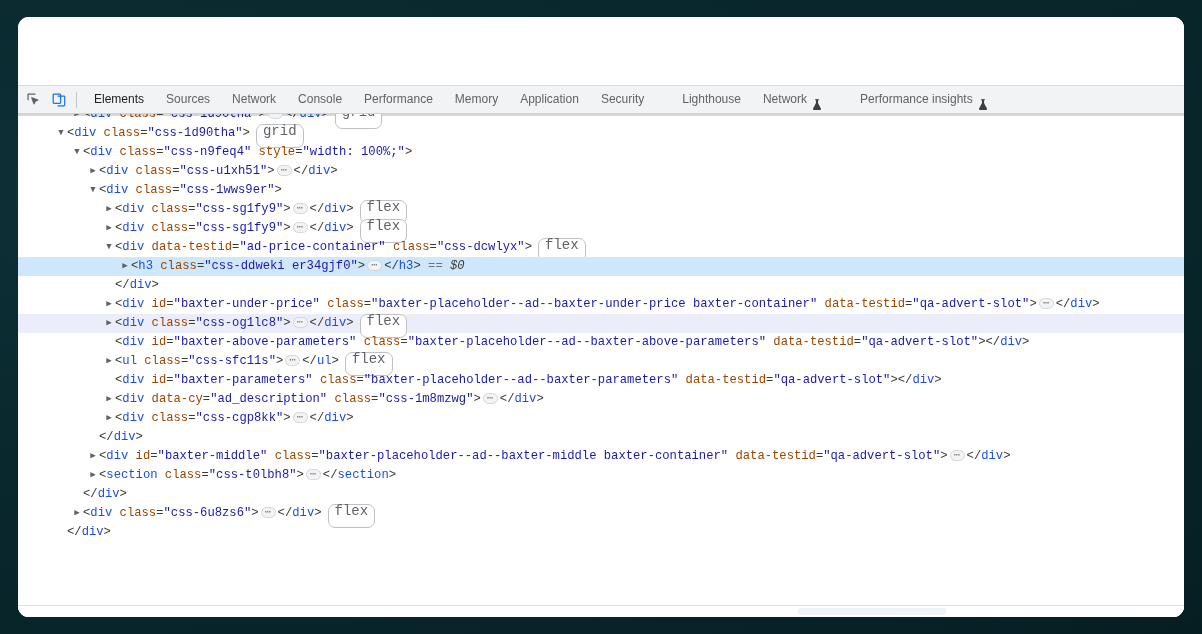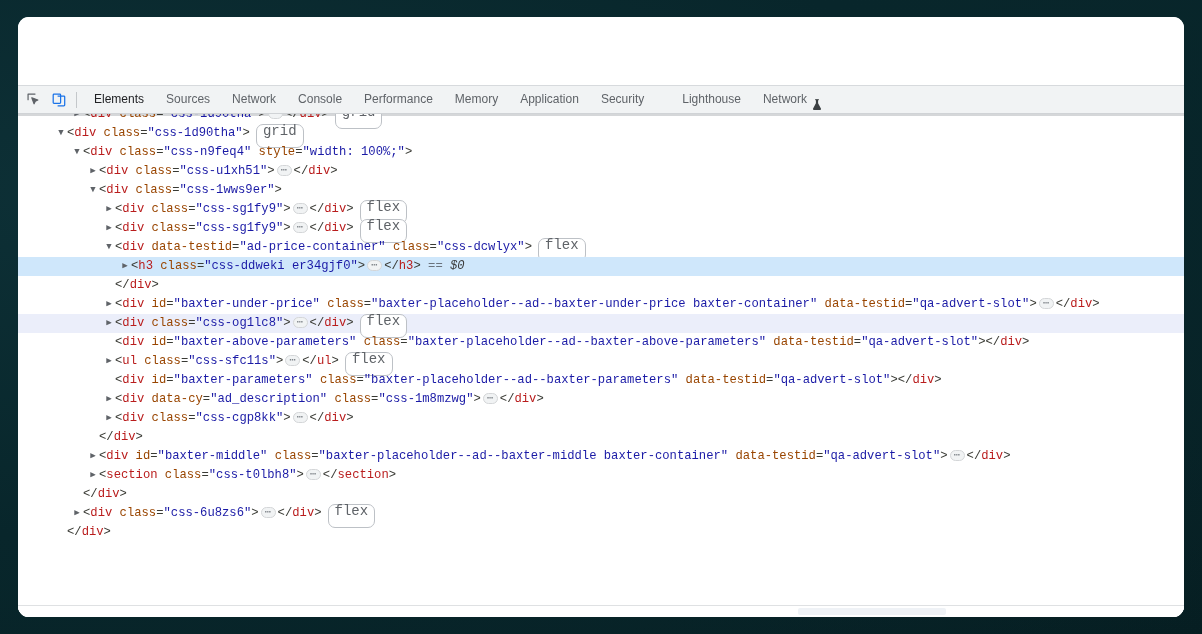--- a/index.html
+++ b/index.html
@@ -152,21 +152,21 @@
     text-align: center;
     color: #5f6368;
     font-size: 9px;
     vertical-align: 1px;
     margin-right: 1px;
   }
   .tri.none { color: transparent; }
 
   
   .punc   { color: #393a34; }
-  .tag    { color: #b91c1c; }
+  .tag    { color: #1d4ed8; }
   .attr   { color: #994500; }
   .val    { color: #1a1aa6; }
   .eq     { color: #393a34; }
   .tilde  { color: #6a737d; }
   .dollar { color: #3b3b3b; font-style: italic; font-family: "Liberation Mono", monospace; }
 
   
   .ellip {
     display: inline-block;
     width: 15px;
@@ -288,20 +288,27 @@
             <span>Lighthouse</span>
           </div>
           <div class="tab">
             <span>Network</span>
             <span class="flask"><svg width="10" height="12" viewBox="0 0 10 12">
                 <path d="M3.9 0.8 V4.2 L1.1 9.6 a0.9 0.9 0 0 0 0.8 1.4 H8.1 a0.9 0.9 0 0 0 0.8 -1.4 L6.1 4.2 V0.8 Z" fill="#3c4043"></path>
                 <rect x="3.1" y="0.2" width="3.8" height="1.0" fill="#3c4043"></rect>
               </svg></span>
           </div>
           <div class="tab-gap"></div>
+          <div class="tab">
+            <span>Performance insights</span>
+            <span class="flask"><svg width="10" height="12" viewBox="0 0 10 12">
+                <path d="M3.9 0.8 V4.2 L1.1 9.6 a0.9 0.9 0 0 0 0.8 1.4 H8.1 a0.9 0.9 0 0 0 0.8 -1.4 L6.1 4.2 V0.8 Z" fill="#3c4043"></path>
+                <rect x="3.1" y="0.2" width="3.8" height="1.0" fill="#3c4043"></rect>
+              </svg></span>
+          </div>
         </div>
     </div>
 
     <div id="tree-wrap">
       <div id="tree-top-line"></div>
       <div id="tree">
           <div class="row"><span class="indent" style="width: 48px;"></span><span class="tri">▶</span><span class="punc">&lt;</span><span class="tag">div</span>&nbsp;<span class="attr">class</span><span class="eq">=</span><span class="val">"css-1d90tha"</span><span class="punc">&gt;</span><span class="ellip">⋯</span><span class="punc">&lt;/</span><span class="tag">div</span><span class="punc">&gt;</span><span class="badge">grid</span></div>
           <div class="row"><span class="indent" style="width: 32px;"></span><span class="tri">▼</span><span class="punc">&lt;</span><span class="tag">div</span>&nbsp;<span class="attr">class</span><span class="eq">=</span><span class="val">"css-1d90tha"</span><span class="punc">&gt;</span><span class="badge">grid</span></div>
           <div class="row"><span class="indent" style="width: 48px;"></span><span class="tri">▼</span><span class="punc">&lt;</span><span class="tag">div</span>&nbsp;<span class="attr">class</span><span class="eq">=</span><span class="val">"css-n9feq4"</span>&nbsp;<span class="attr">style</span><span class="eq">=</span><span class="val">"width: 100%;"</span><span class="punc">&gt;</span></div>
           <div class="row"><span class="indent" style="width: 64px;"></span><span class="tri">▶</span><span class="punc">&lt;</span><span class="tag">div</span>&nbsp;<span class="attr">class</span><span class="eq">=</span><span class="val">"css-u1xh51"</span><span class="punc">&gt;</span><span class="ellip">⋯</span><span class="punc">&lt;/</span><span class="tag">div</span><span class="punc">&gt;</span></div>

